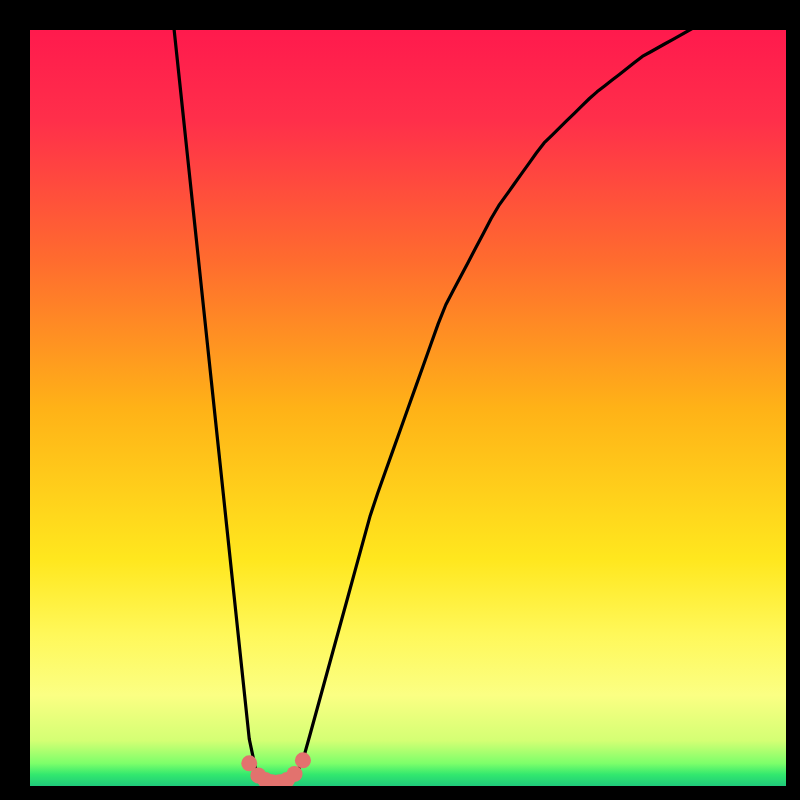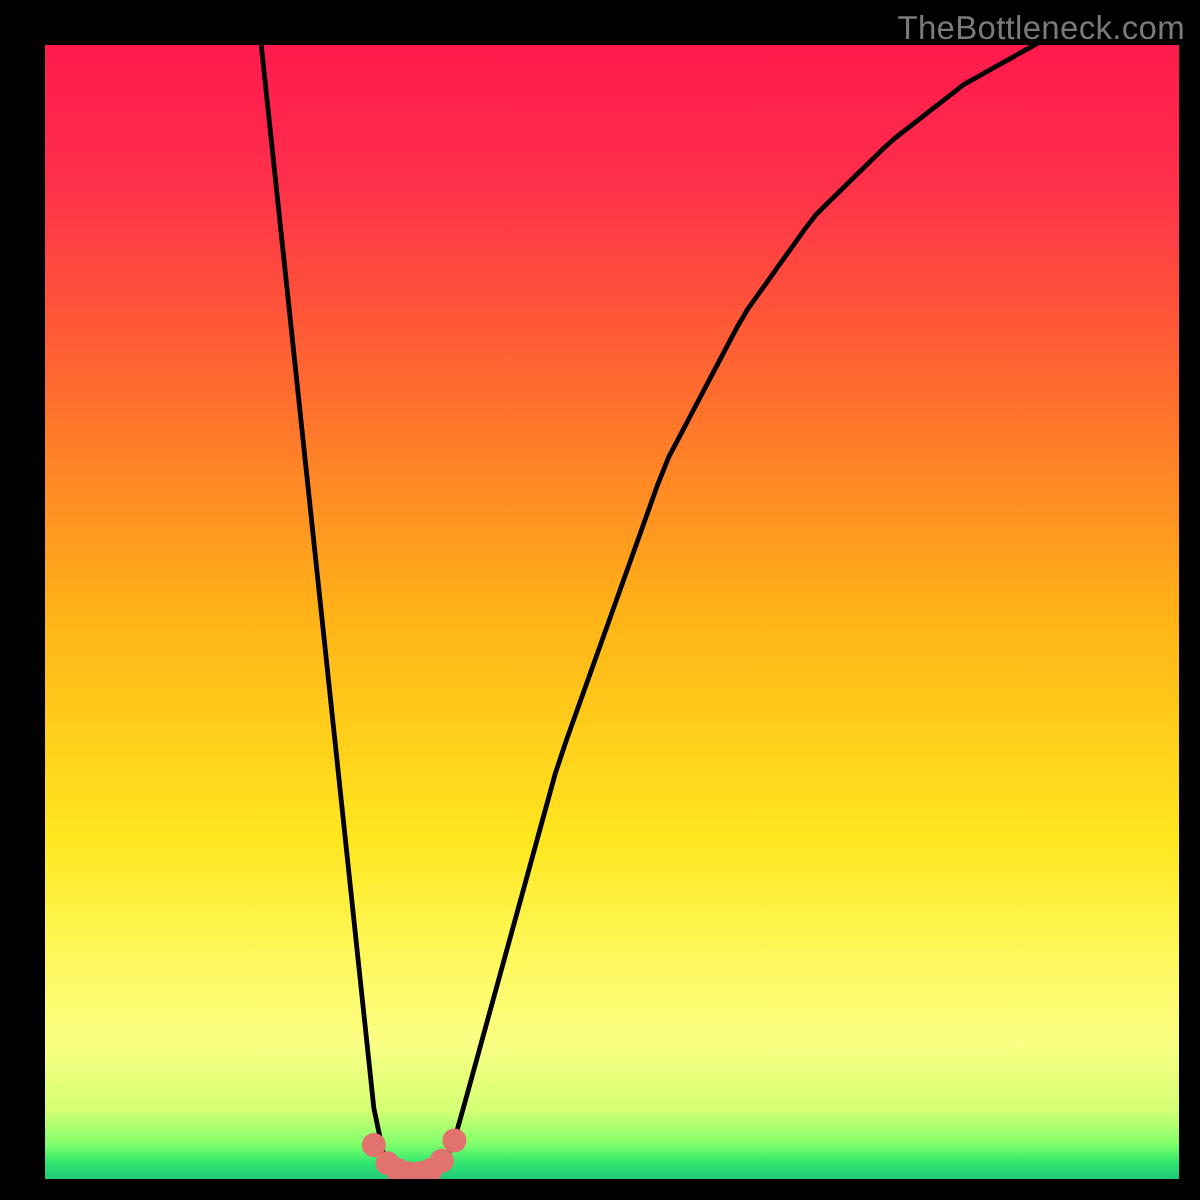--- a/index.html
+++ b/index.html
@@ -33,21 +33,20 @@
     top: 0;
     width: 800px;
     height: 800px;
     display: block;
   }
 </style>
 </head>
 <body>
 
 <div class="stage">
-  <div class="watermark">TheBottleneck.com</div>
 
   <svg class="plot" viewBox="0 0 800 800" preserveAspectRatio="none">
     <defs>
       <linearGradient id="bg-grad" x1="0" y1="0" x2="0" y2="1">
           <stop offset="0%" stop-color="#ff1a4d"></stop>
           <stop offset="12%" stop-color="#ff2f4a"></stop>
           <stop offset="30%" stop-color="#ff6a2f"></stop>
           <stop offset="50%" stop-color="#ffb217"></stop>
           <stop offset="70%" stop-color="#ffe71e"></stop>
           <stop offset="80%" stop-color="#fff85a"></stop>

